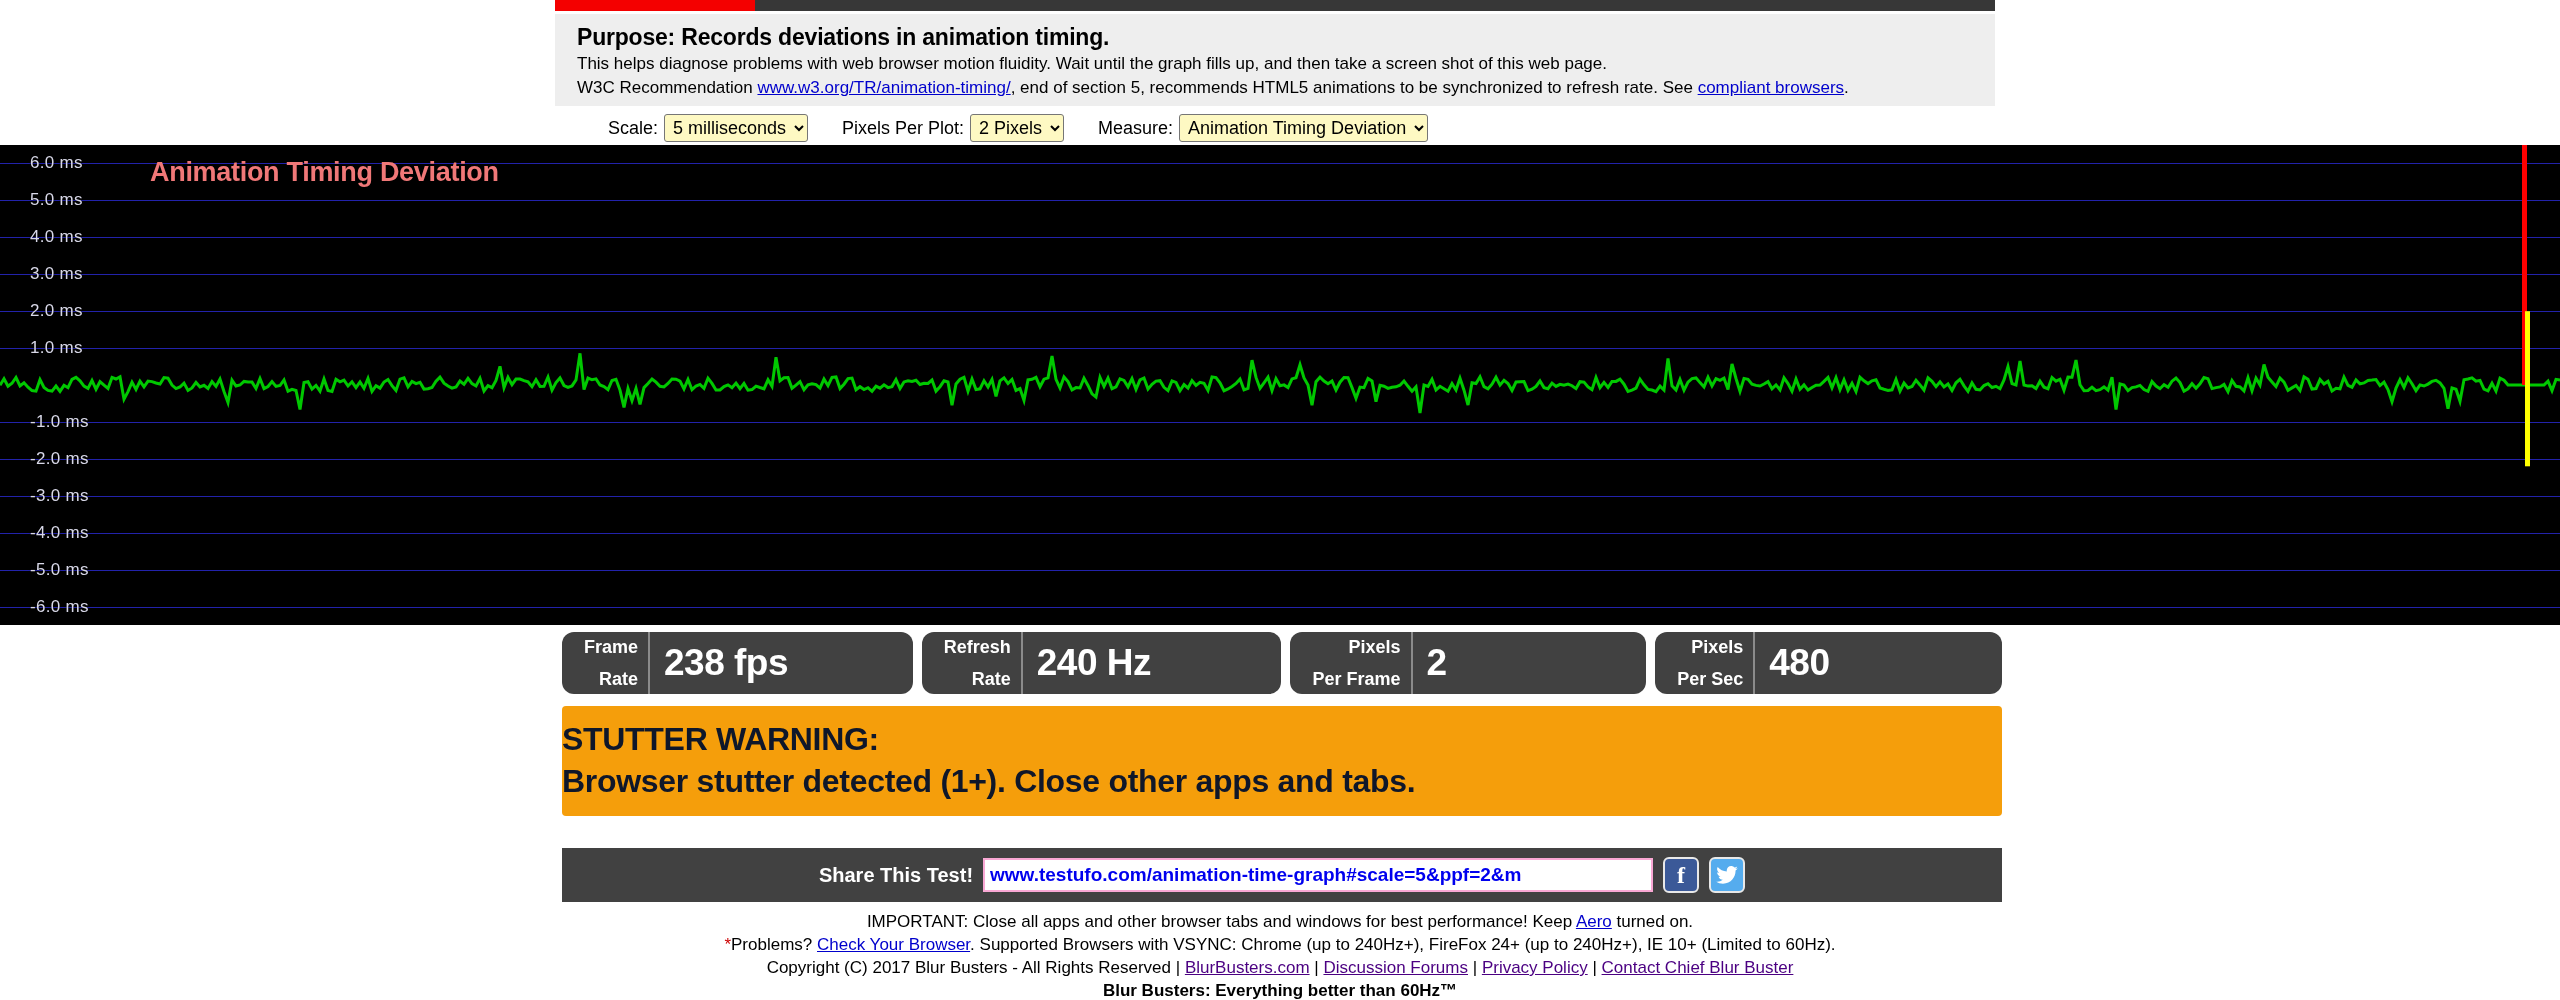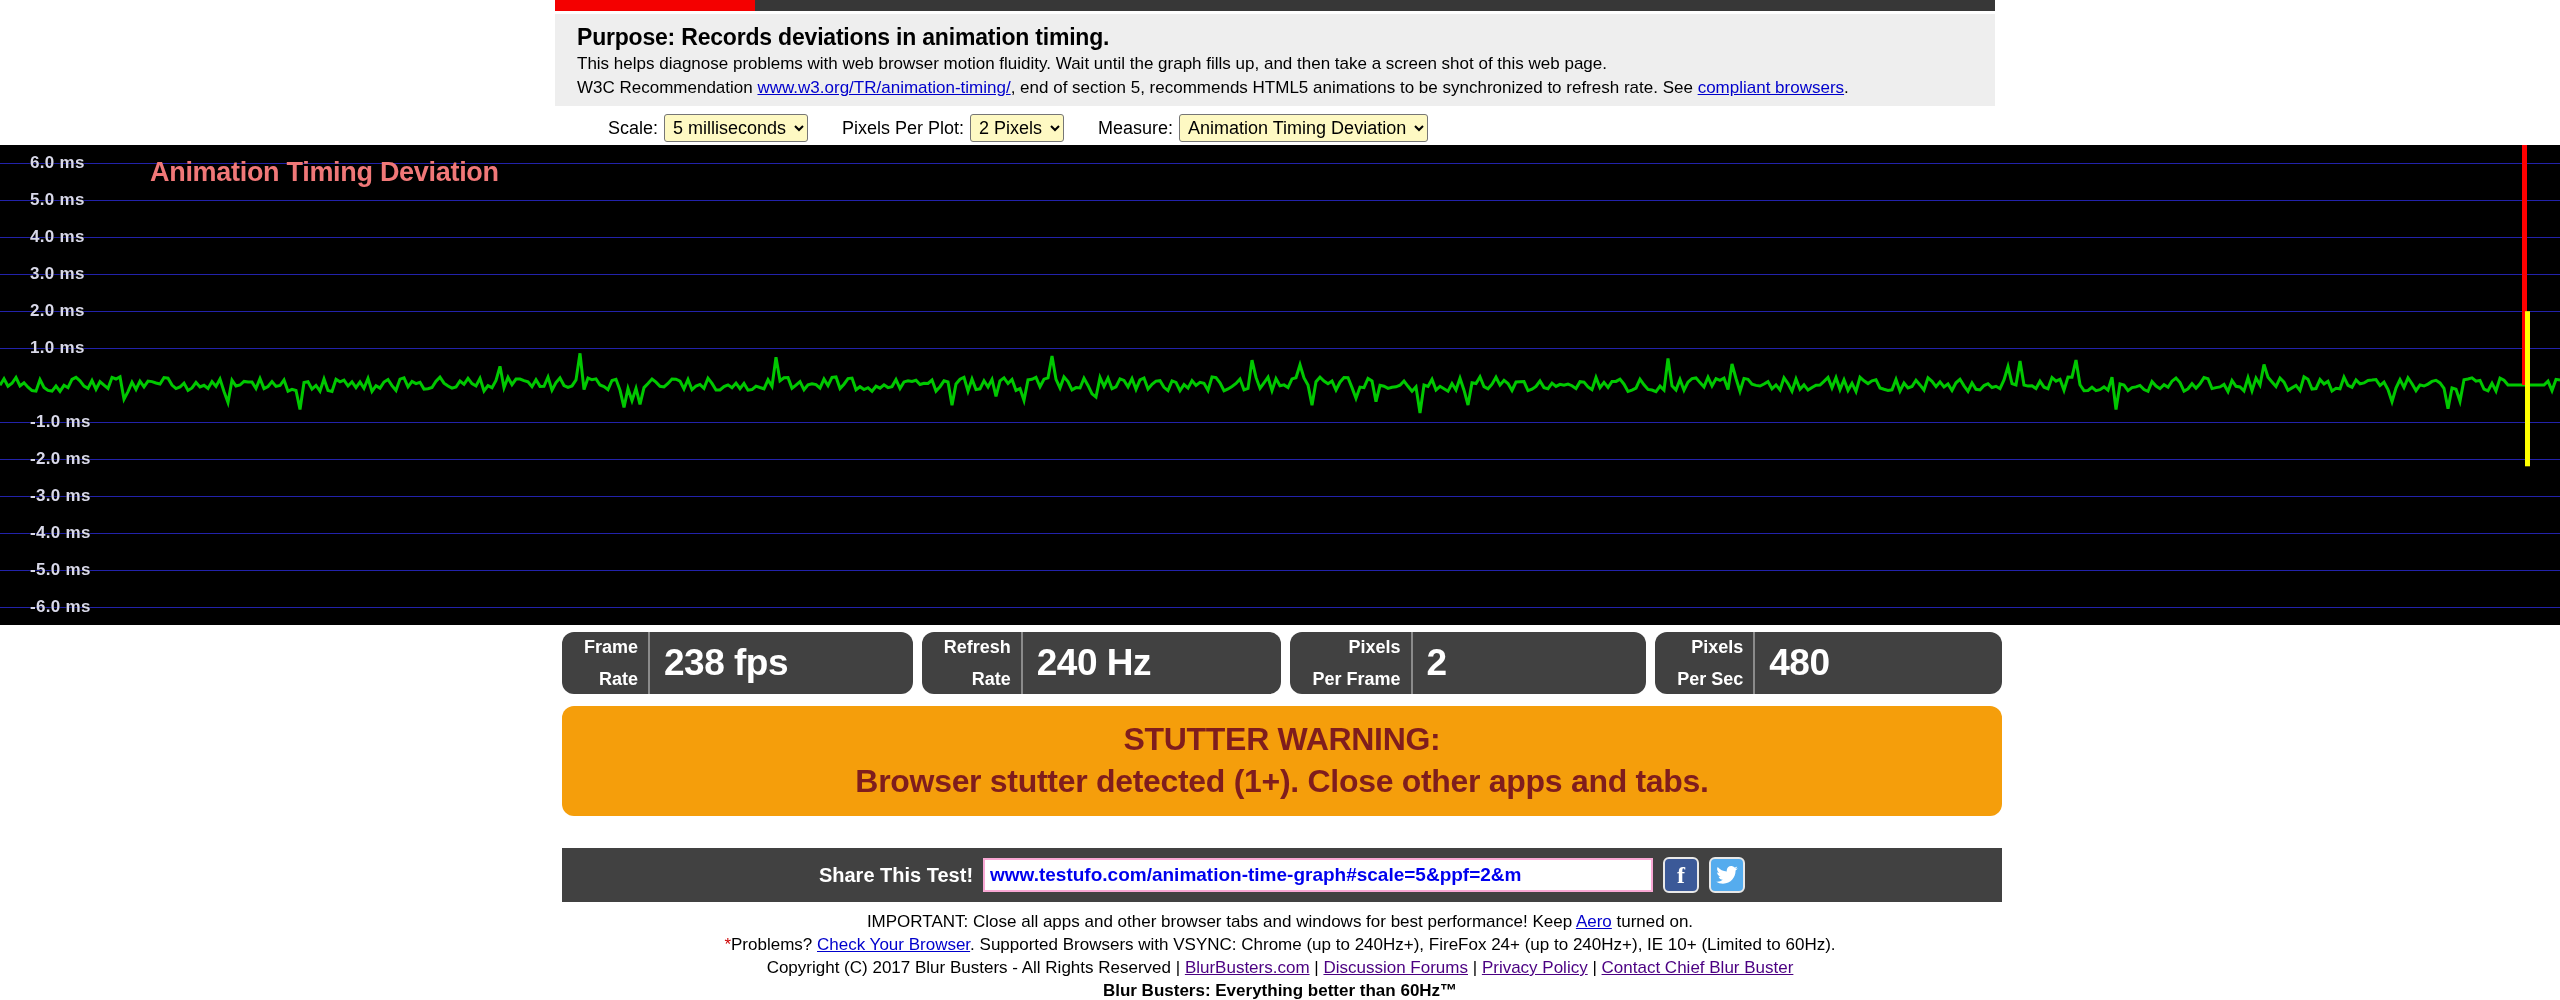--- a/index.html
+++ b/index.html
@@ -55,21 +55,21 @@
   }
 
   
   .graphwrap {
     position:absolute; left:0; top:145px; width:2560px; height:480px;
     background:#000000; overflow:hidden;
   }
   .gridline { position:absolute; left:0; width:2560px; height:1px; background:#2222aa; }
   .ylabel {
     position:absolute; left:30px; transform:translateY(-50%);
-    color:#d8d8e8; font-size:17px; font-weight:bold; letter-spacing:0.3px;
+    color:#d8d8e8; font-size:17px; font-weight:normal; letter-spacing:0.3px;
     text-shadow:0 0 2px #000;
   }
   .gtitle {
     position:absolute; left:150px; top:12px;
     color:#f07878; font-size:27px; font-weight:bold; letter-spacing:-0.3px;
   }
   .trace { position:absolute; left:0; top:0; width:2560px; height:480px; }
 
   
   .statsrow {
@@ -92,23 +92,23 @@
     font-size:37px; font-weight:bold; padding:0 22px 0 14px; letter-spacing:-0.5px;
   }
   .sb-frame { width:353px; }
   .sb-refresh { width:362px; }
   .sb-ppf { width:358px; }
   .sb-pps { width:349px; }
 
   
   .warning {
     position:absolute; left:562px; top:706px; width:1440px; height:110px;
-    background:#f59e0b; border-radius:12px;
-    display:flex; flex-direction:column; align-items:center; justify-content:center;
-    color:#7f1d1d; font-weight:bold; letter-spacing:-0.3px;
+    background:#f59e0b; border-radius:4px;
+    display:flex; flex-direction:column; justify-content:center;
+    color:#0f172a; font-weight:bold; letter-spacing:-0.3px;
   }
   .warning .w1 { font-size:32px; line-height:40px; }
   .warning .w2 { font-size:32px; line-height:44px; }
 
   
   .sharebar {
     position:absolute; left:562px; top:848px; width:1440px; height:54px;
     background:#414141; border-radius:0;
     display:flex; align-items:center; justify-content:center; gap:10px;
   }

